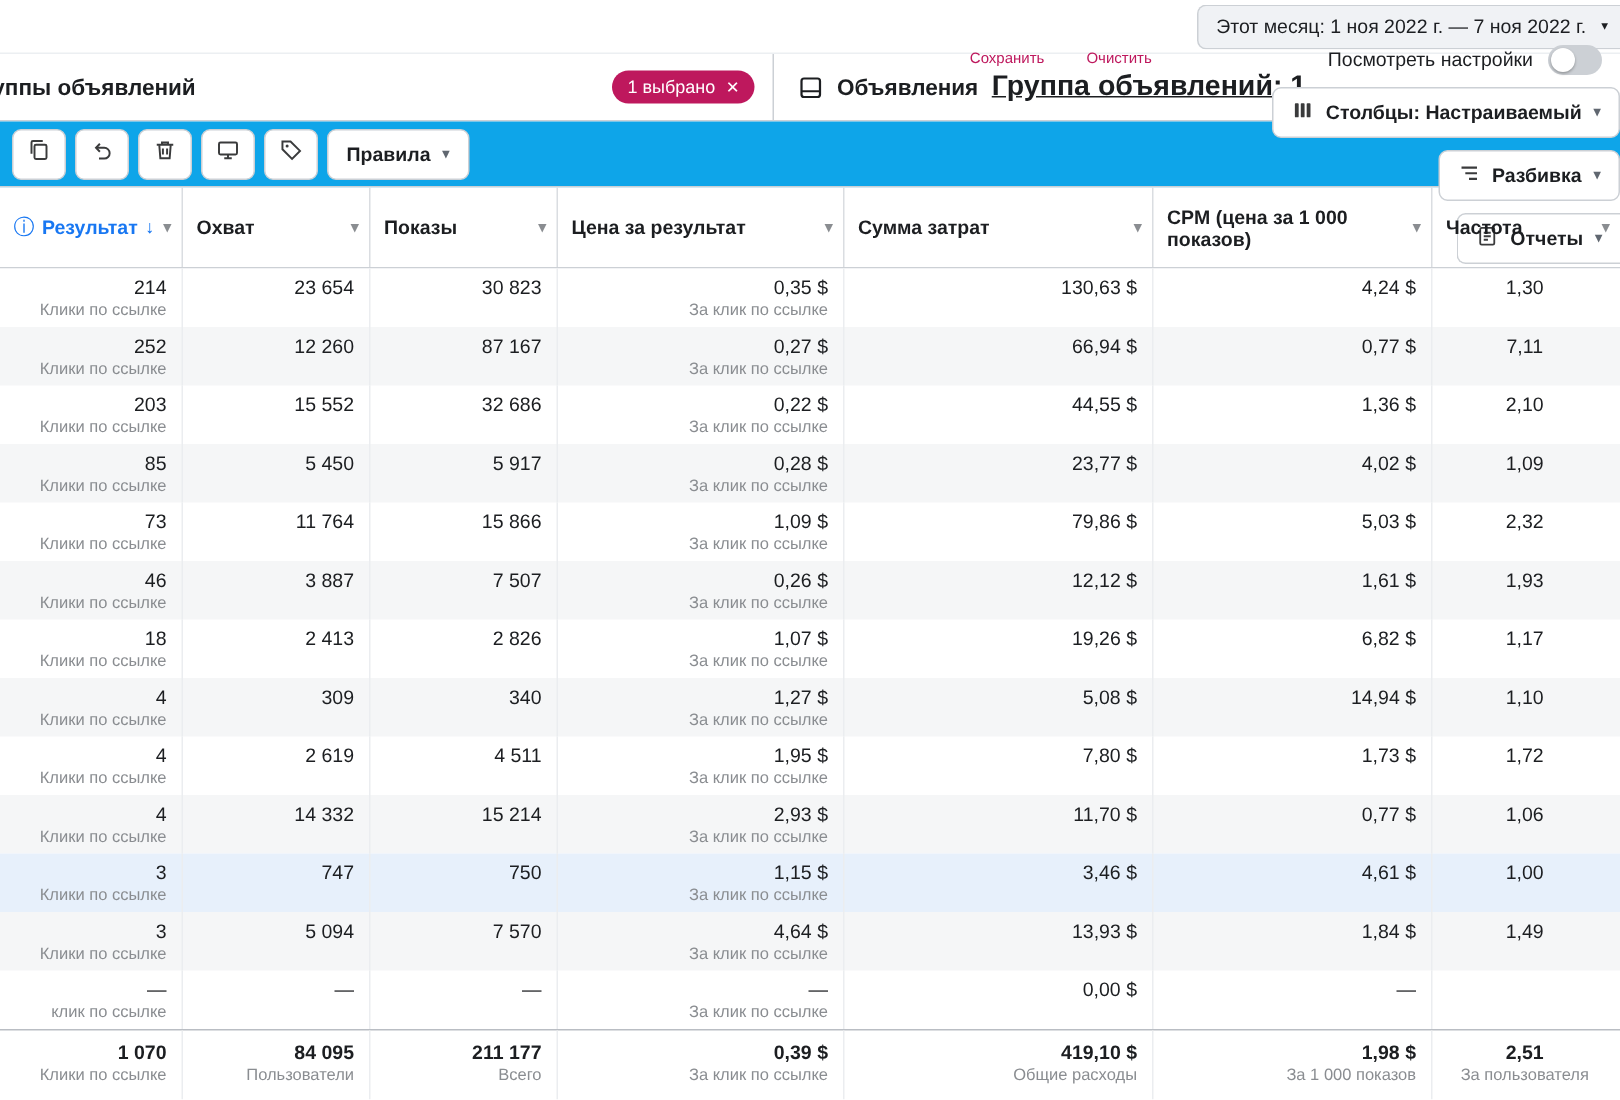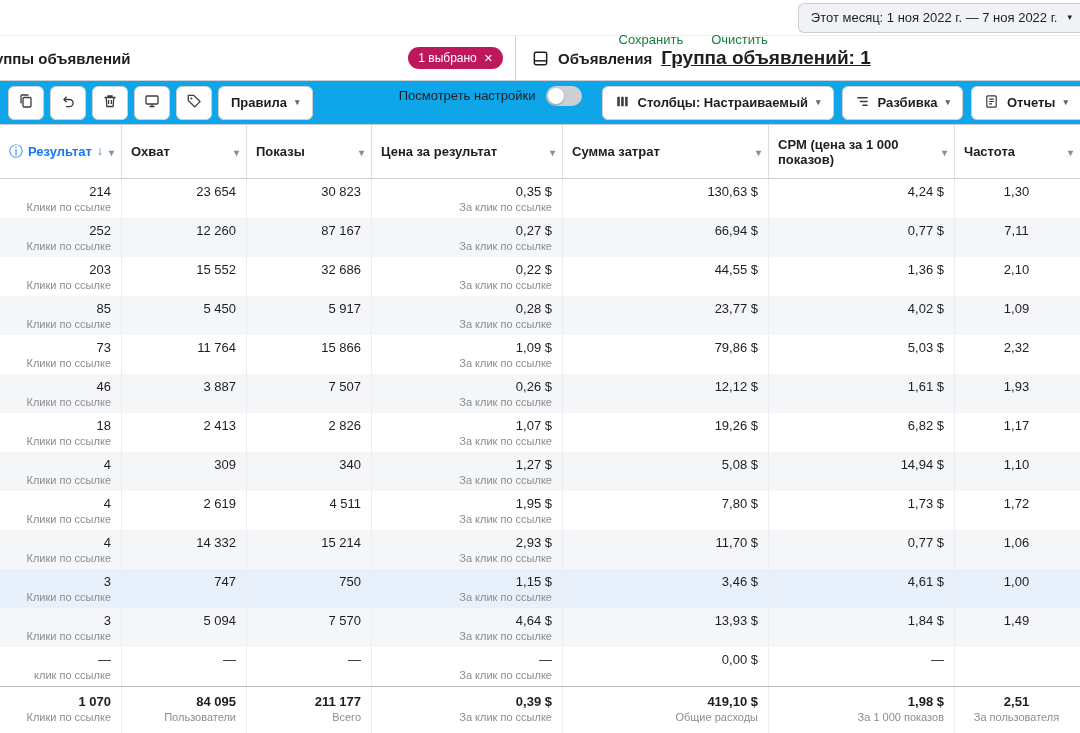--- a/index.html
+++ b/index.html
@@ -3,21 +3,21 @@
 <meta charset="utf-8">
 <style>
   * { margin:0; padding:0; box-sizing:border-box; }
   html,body { background:#fff; }
   body { font-family:"Liberation Sans", sans-serif; color:#1c1e21; }
   .app { width:1080px; height:733px; overflow:hidden; background:#fff; position:relative; }
 
   
   .topbar { height:36px; display:flex; align-items:center; justify-content:flex-end; background:#fff; border-bottom:1px solid #eceff2; }
   .topbar-links { display:flex; gap:28px; margin-right:30px; }
-  .tb-link { color:#15803d; font-size:13px; font-weight:500; cursor:pointer; white-space:nowrap;margin-top:44px; }
+  .tb-link { color:#be185d; font-size:10px; font-weight:500; cursor:pointer; white-space:nowrap;margin-top:44px; }
   .date-btn { height:30px; margin-right:0; display:flex; align-items:center; gap:10px; background:#f0f2f5; border:1px solid #ccd0d5; border-right:none; border-radius:6px 0 0 6px; padding:0 8px 0 12px; font-size:13px; font-weight:500; color:#1c1e21; white-space:nowrap; cursor:pointer; }
   .caret { color:#606770; font-size:9px; line-height:1; }
   .caret-dark { color:#1c1e21; font-size:9px; line-height:1; }
 
   
   .tabrow { height:45px; display:flex; align-items:stretch; border-bottom:1px solid #ccd0d5; background:#fff; }
   .tab { display:flex; align-items:center; }
   .tab-adsets { width:515px; overflow:hidden; padding-right:12px; }
   .tab-adsets .tab-label { font-size:15px; font-weight:700; white-space:nowrap; margin-left:-22px; }
   .badge { margin-left:auto; background:#be185d; color:#fff; border-radius:12px; height:22px; display:flex; align-items:center; gap:7px; padding:0 10px; font-size:12px; font-weight:500; cursor:pointer; white-space:nowrap; }
@@ -26,21 +26,21 @@
   .tab-ads .tab-label { font-size:15px; font-weight:700; white-space:nowrap; }
   .tab-ads .tab-context { font-size:19px; font-weight:700; white-space:nowrap;text-decoration:underline; }
   .sq-icon { width:17px; height:17px; flex:0 0 auto; }
 
   
   .toolbar { height:44px; display:flex; align-items:center; padding:0 0 0 8px; border-bottom:1px solid #ccd0d5; background:#0ea5e9; }
   .tool-left { display:flex; align-items:center; gap:6px; }
   .icon-btn { width:36px; height:34px; background:#fff; border:1px solid #ccd0d5; border-radius:6px; display:flex; align-items:center; justify-content:center; cursor:pointer; }
   .icon-btn svg { width:16px; height:16px; }
   .btn { height:34px; background:#fff; border:1px solid #ccd0d5; border-radius:6px; display:flex; align-items:center; gap:8px; padding:0 12px; font-size:13px; font-weight:600; color:#1c1e21; cursor:pointer; white-space:nowrap; }
-  .tool-right { margin-left:auto; display:flex; align-items:flex-start; gap:8px; }
+  .tool-right { margin-left:auto; display:flex; align-items:flex-end; gap:8px;flex-direction:column; }
   .view-settings { display:flex; align-items:center; gap:10px; margin-right:12px; }
   .vs-label { font-size:13px; color:#1c1e21; white-space:nowrap; }
   .toggle { width:36px; height:20px; border-radius:10px; background:#ccd0d5; position:relative; cursor:pointer; flex:0 0 auto; }
   .toggle .knob { position:absolute; left:2px; top:2px; width:16px; height:16px; border-radius:50%; background:#fff; box-shadow:0 1px 2px rgba(0,0,0,.3); }
   .btn svg { width:15px; height:15px; }
   .btn-reports { border-radius:6px 0 0 6px; border-right:none; }
 
   
   .grid { display:grid; grid-template-columns:122px 125px 125px 191px 206px 186px 125px; }
   .thead { height:54px; border-bottom:1px solid #ccd0d5; background:#fff; }

